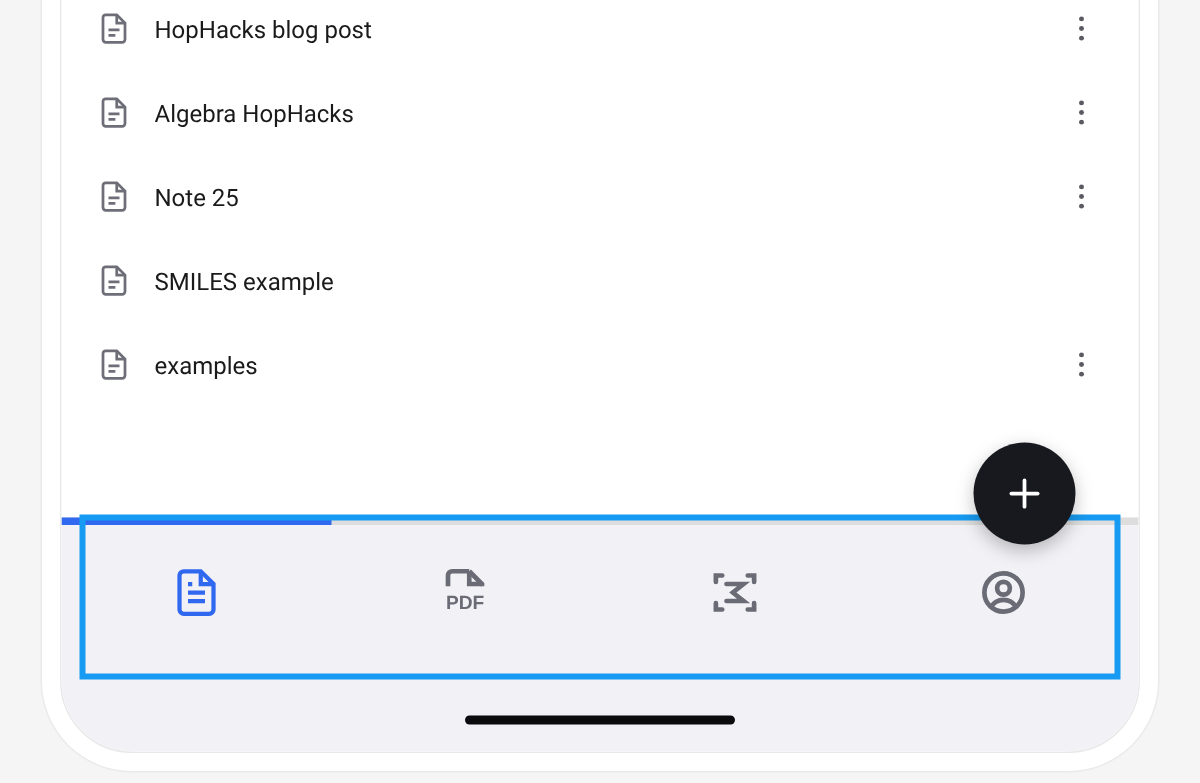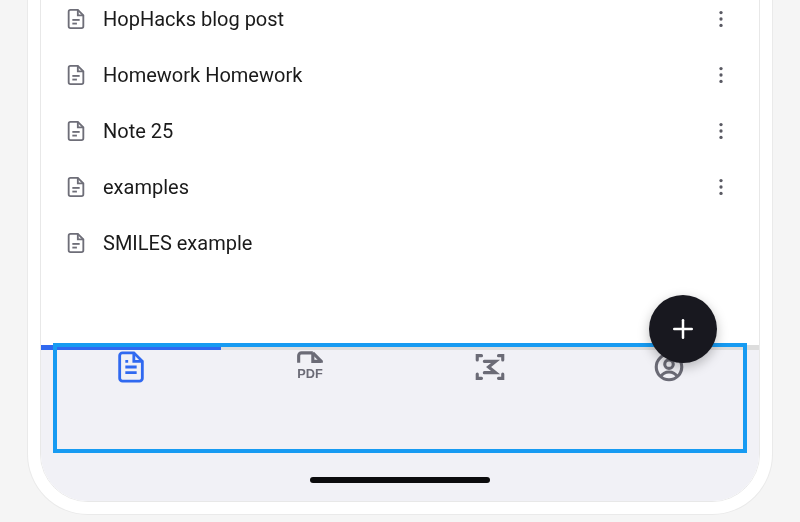--- a/index.html
+++ b/index.html
@@ -45,21 +45,21 @@
       width: 22px;
       height: 22px;
       flex-shrink: 0;
       color: #6e6e78;
       display: flex;
       align-items: center;
       justify-content: center;
     }
     .note-title {
       flex: 1;
-      font-size: 20px;
+      font-size: 16px;
       color: #1a1a1a;
       white-space: nowrap;
       overflow: hidden;
       text-overflow: ellipsis;
     }
     .note-menu {
       width: 28px;
       height: 40px;
       display: flex;
       align-items: center;
@@ -116,20 +116,21 @@
       top: 0;
       left: 0;
       width: 25%;
       height: 100%;
       background: #3069f0;
     }
     .nav-items {
       flex: 1;
       display: flex;
       align-items: flex-start;
+      padding-top: 28px;
     }
     .nav-item {
       flex: 1;
       display: flex;
       align-items: center;
       justify-content: center;
       cursor: pointer;
     }
     .nav-item svg {
       width: 34px;
@@ -178,21 +179,21 @@
 
       <div class="note-row">
         <span class="note-icon">
           <svg viewBox="0 0 24 24" width="22" height="22" fill="none" stroke="currentColor" stroke-width="2">
               <path d="M14 2H6a2 2 0 0 0-2 2v16a2 2 0 0 0 2 2h12a2 2 0 0 0 2-2V8z"></path>
               <polyline points="14 2 14 8 20 8"></polyline>
               <line x1="8" y1="13" x2="16" y2="13"></line>
               <line x1="8" y1="17" x2="13" y2="17"></line>
             </svg>
         </span>
-        <span class="note-title">Homework Homework</span>
+        <span class="note-title">Algebra HopHacks</span>
         <span class="note-menu">
           <svg viewBox="0 0 24 24" width="22" height="22" fill="currentColor">
               <circle cx="12" cy="5" r="1.8"></circle>
               <circle cx="12" cy="12" r="1.8"></circle>
               <circle cx="12" cy="19" r="1.8"></circle>
             </svg>
         </span>
       </div>
 
       <div class="note-row">
@@ -216,41 +217,41 @@
 
       <div class="note-row">
         <span class="note-icon">
           <svg viewBox="0 0 24 24" width="22" height="22" fill="none" stroke="currentColor" stroke-width="2">
               <path d="M14 2H6a2 2 0 0 0-2 2v16a2 2 0 0 0 2 2h12a2 2 0 0 0 2-2V8z"></path>
               <polyline points="14 2 14 8 20 8"></polyline>
               <line x1="8" y1="13" x2="16" y2="13"></line>
               <line x1="8" y1="17" x2="13" y2="17"></line>
             </svg>
         </span>
+        <span class="note-title">SMILES example</span>
+        <span class="note-menu" style="visibility:hidden">
+          <svg viewBox="0 0 24 24" width="22" height="22" fill="currentColor">
+              <circle cx="12" cy="5" r="1.8"></circle>
+              <circle cx="12" cy="12" r="1.8"></circle>
+              <circle cx="12" cy="19" r="1.8"></circle>
+            </svg>
+        </span>
+      </div>
+
+      <div class="note-row">
+        <span class="note-icon">
+          <svg viewBox="0 0 24 24" width="22" height="22" fill="none" stroke="currentColor" stroke-width="2">
+              <path d="M14 2H6a2 2 0 0 0-2 2v16a2 2 0 0 0 2 2h12a2 2 0 0 0 2-2V8z"></path>
+              <polyline points="14 2 14 8 20 8"></polyline>
+              <line x1="8" y1="13" x2="16" y2="13"></line>
+              <line x1="8" y1="17" x2="13" y2="17"></line>
+            </svg>
+        </span>
         <span class="note-title">examples</span>
         <span class="note-menu">
-          <svg viewBox="0 0 24 24" width="22" height="22" fill="currentColor">
-              <circle cx="12" cy="5" r="1.8"></circle>
-              <circle cx="12" cy="12" r="1.8"></circle>
-              <circle cx="12" cy="19" r="1.8"></circle>
-            </svg>
-        </span>
-      </div>
-
-      <div class="note-row">
-        <span class="note-icon">
-          <svg viewBox="0 0 24 24" width="22" height="22" fill="none" stroke="currentColor" stroke-width="2">
-              <path d="M14 2H6a2 2 0 0 0-2 2v16a2 2 0 0 0 2 2h12a2 2 0 0 0 2-2V8z"></path>
-              <polyline points="14 2 14 8 20 8"></polyline>
-              <line x1="8" y1="13" x2="16" y2="13"></line>
-              <line x1="8" y1="17" x2="13" y2="17"></line>
-            </svg>
-        </span>
-        <span class="note-title">SMILES example</span>
-        <span class="note-menu" style="visibility:hidden">
           <svg viewBox="0 0 24 24" width="22" height="22" fill="currentColor">
               <circle cx="12" cy="5" r="1.8"></circle>
               <circle cx="12" cy="12" r="1.8"></circle>
               <circle cx="12" cy="19" r="1.8"></circle>
             </svg>
         </span>
       </div>
 
     </div>
 

